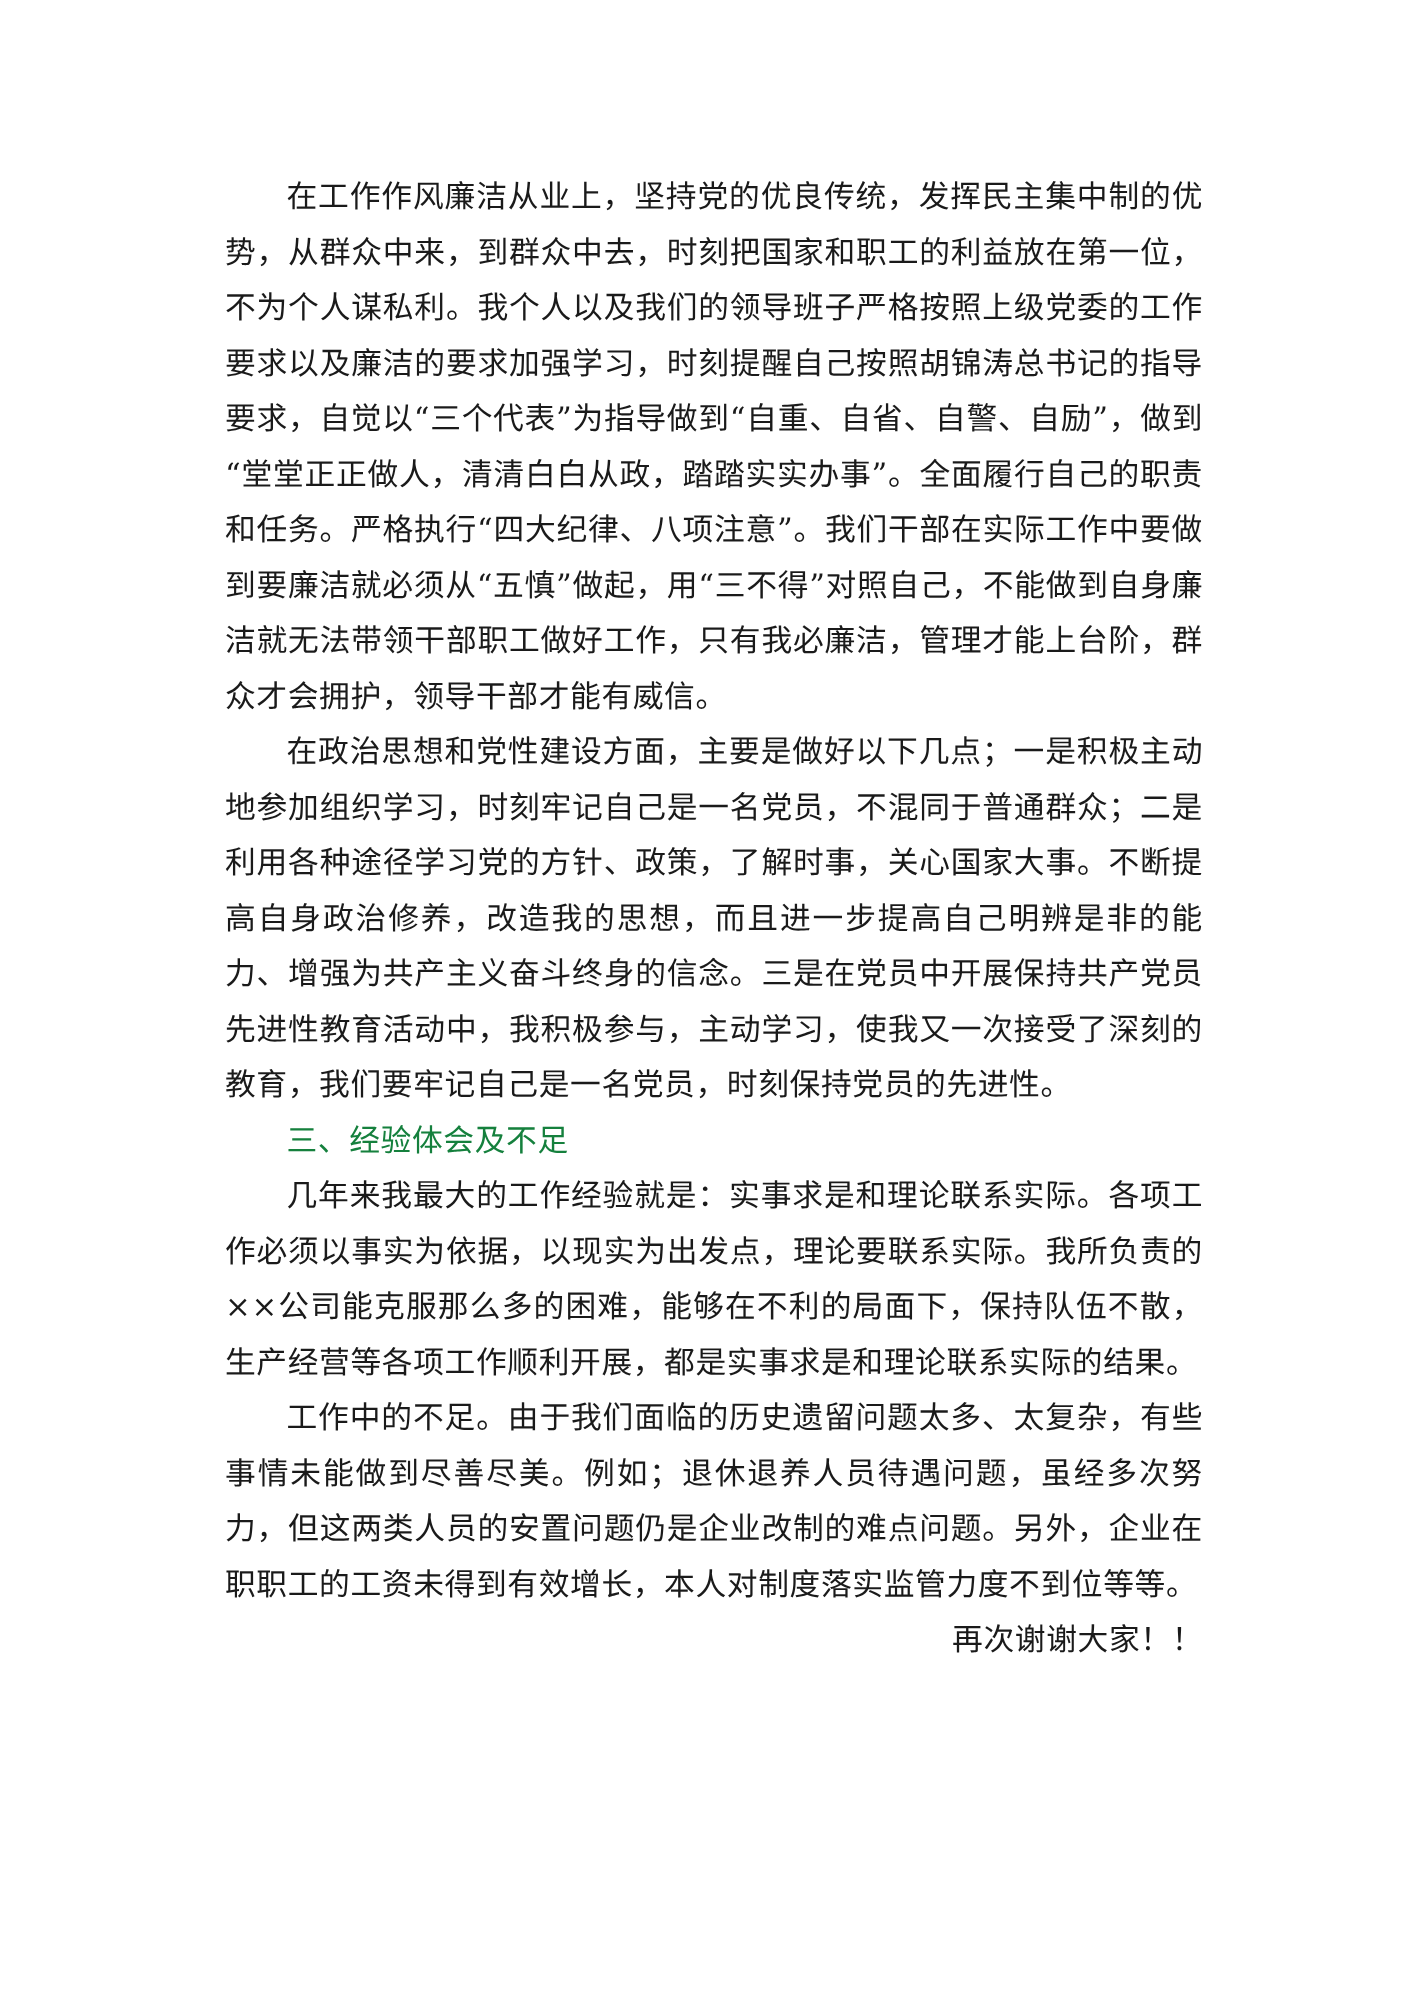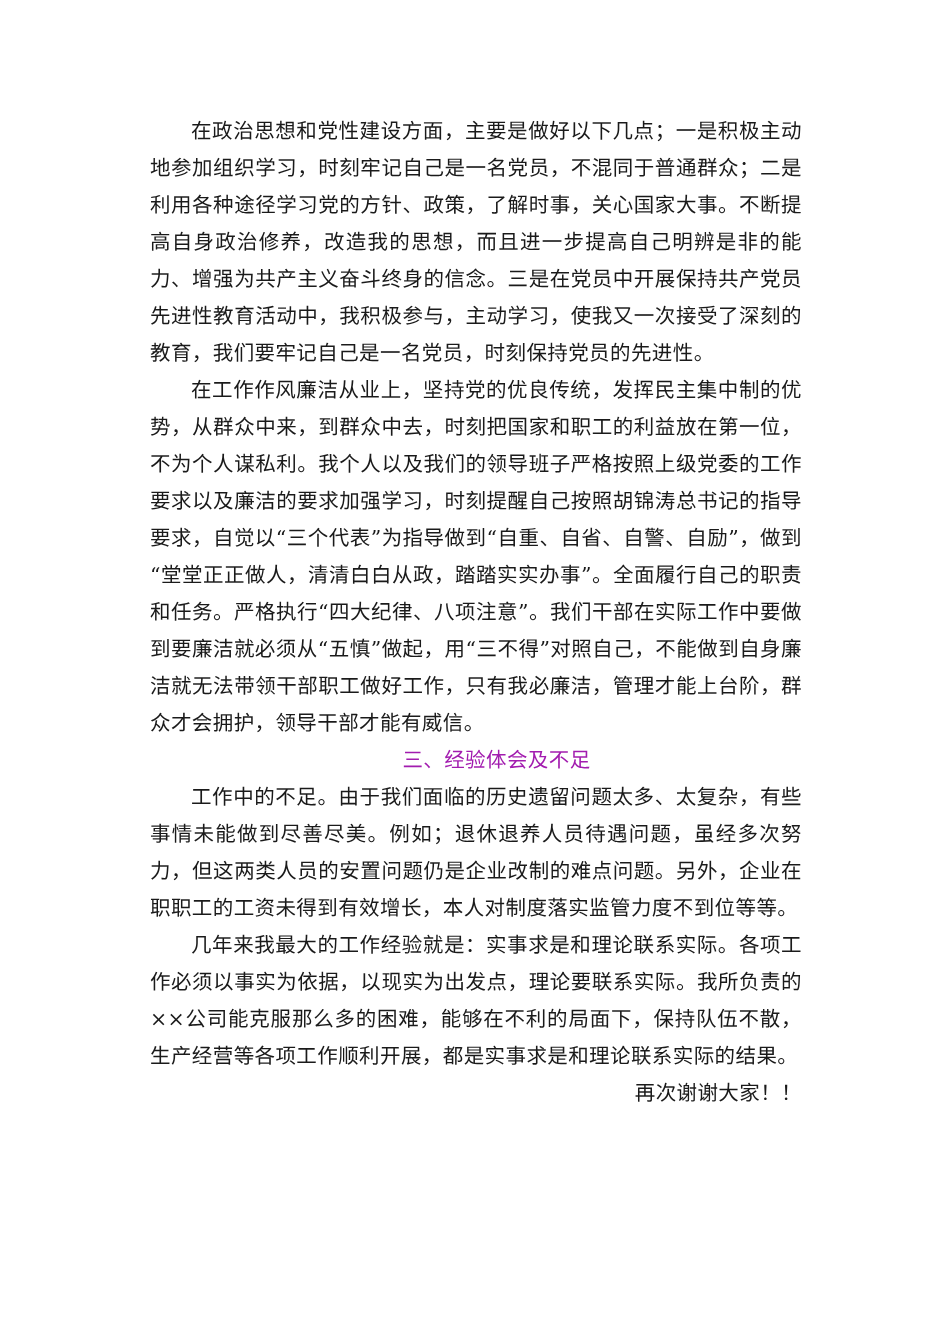--- a/index.html
+++ b/index.html
@@ -51,50 +51,50 @@
   }
 
   .heading {
     margin: 0;
     padding: 0;
     font-size: 20.5px;
     line-height: 37px;
     font-weight: normal;
     text-indent: 2em;
     letter-spacing: 0.02em;
-    color: #a21caf;
-    text-align: center;
+    color: #15803d;
+    text-align: left;
   }
 
   .closing {
     margin: 0;
     padding: 0;
     font-size: 20.5px;
     line-height: 37px;
     text-indent: 2em;
     letter-spacing: 0.02em;
     color: #1a1a1a;
     text-align: right;
   }
 </style>
 </head>
 <body>
 
 <div class="page">
 
   <div class="text-column">
 
+    <p class="para last-line-natural">在工作作风廉洁从业上，坚持党的优良传统，发挥民主集中制的优势，从群众中来，到群众中去，时刻把国家和职工的利益放在第一位，不为个人谋私利。我个人以及我们的领导班子严格按照上级党委的工作要求以及廉洁的要求加强学习，时刻提醒自己按照胡锦涛总书记的指导要求，自觉以“三个代表”为指导做到“自重、自省、自警、自励”，做到“堂堂正正做人，清清白白从政，踏踏实实办事”。全面履行自己的职责和任务。严格执行“四大纪律、八项注意”。我们干部在实际工作中要做到要廉洁就必须从“五慎”做起，用“三不得”对照自己，不能做到自身廉洁就无法带领干部职工做好工作，只有我必廉洁，管理才能上台阶，群众才会拥护，领导干部才能有威信。</p>
+
     <p class="para last-line-natural">在政治思想和党性建设方面，主要是做好以下几点；一是积极主动地参加组织学习，时刻牢记自己是一名党员，不混同于普通群众；二是利用各种途径学习党的方针、政策，了解时事，关心国家大事。不断提高自身政治修养，改造我的思想，而且进一步提高自己明辨是非的能力、增强为共产主义奋斗终身的信念。三是在党员中开展保持共产党员先进性教育活动中，我积极参与，主动学习，使我又一次接受了深刻的教育，我们要牢记自己是一名党员，时刻保持党员的先进性。</p>
-
-    <p class="para last-line-natural">在工作作风廉洁从业上，坚持党的优良传统，发挥民主集中制的优势，从群众中来，到群众中去，时刻把国家和职工的利益放在第一位，不为个人谋私利。我个人以及我们的领导班子严格按照上级党委的工作要求以及廉洁的要求加强学习，时刻提醒自己按照胡锦涛总书记的指导要求，自觉以“三个代表”为指导做到“自重、自省、自警、自励”，做到“堂堂正正做人，清清白白从政，踏踏实实办事”。全面履行自己的职责和任务。严格执行“四大纪律、八项注意”。我们干部在实际工作中要做到要廉洁就必须从“五慎”做起，用“三不得”对照自己，不能做到自身廉洁就无法带领干部职工做好工作，只有我必廉洁，管理才能上台阶，群众才会拥护，领导干部才能有威信。</p>
 
     <p class="heading">三、经验体会及不足</p>
 
+    <p class="para last-line-natural">几年来我最大的工作经验就是：实事求是和理论联系实际。各项工作必须以事实为依据，以现实为出发点，理论要联系实际。我所负责的××公司能克服那么多的困难，能够在不利的局面下，保持队伍不散，生产经营等各项工作顺利开展，都是实事求是和理论联系实际的结果。</p>
+
     <p class="para last-line-natural">工作中的不足。由于我们面临的历史遗留问题太多、太复杂，有些事情未能做到尽善尽美。例如；退休退养人员待遇问题，虽经多次努力，但这两类人员的安置问题仍是企业改制的难点问题。另外，企业在职职工的工资未得到有效增长，本人对制度落实监管力度不到位等等。</p>
-
-    <p class="para last-line-natural">几年来我最大的工作经验就是：实事求是和理论联系实际。各项工作必须以事实为依据，以现实为出发点，理论要联系实际。我所负责的××公司能克服那么多的困难，能够在不利的局面下，保持队伍不散，生产经营等各项工作顺利开展，都是实事求是和理论联系实际的结果。</p>
 
 
     <p class="closing">再次谢谢大家！！</p>
 
   </div>
 
 </div>
 
 </body></html>

